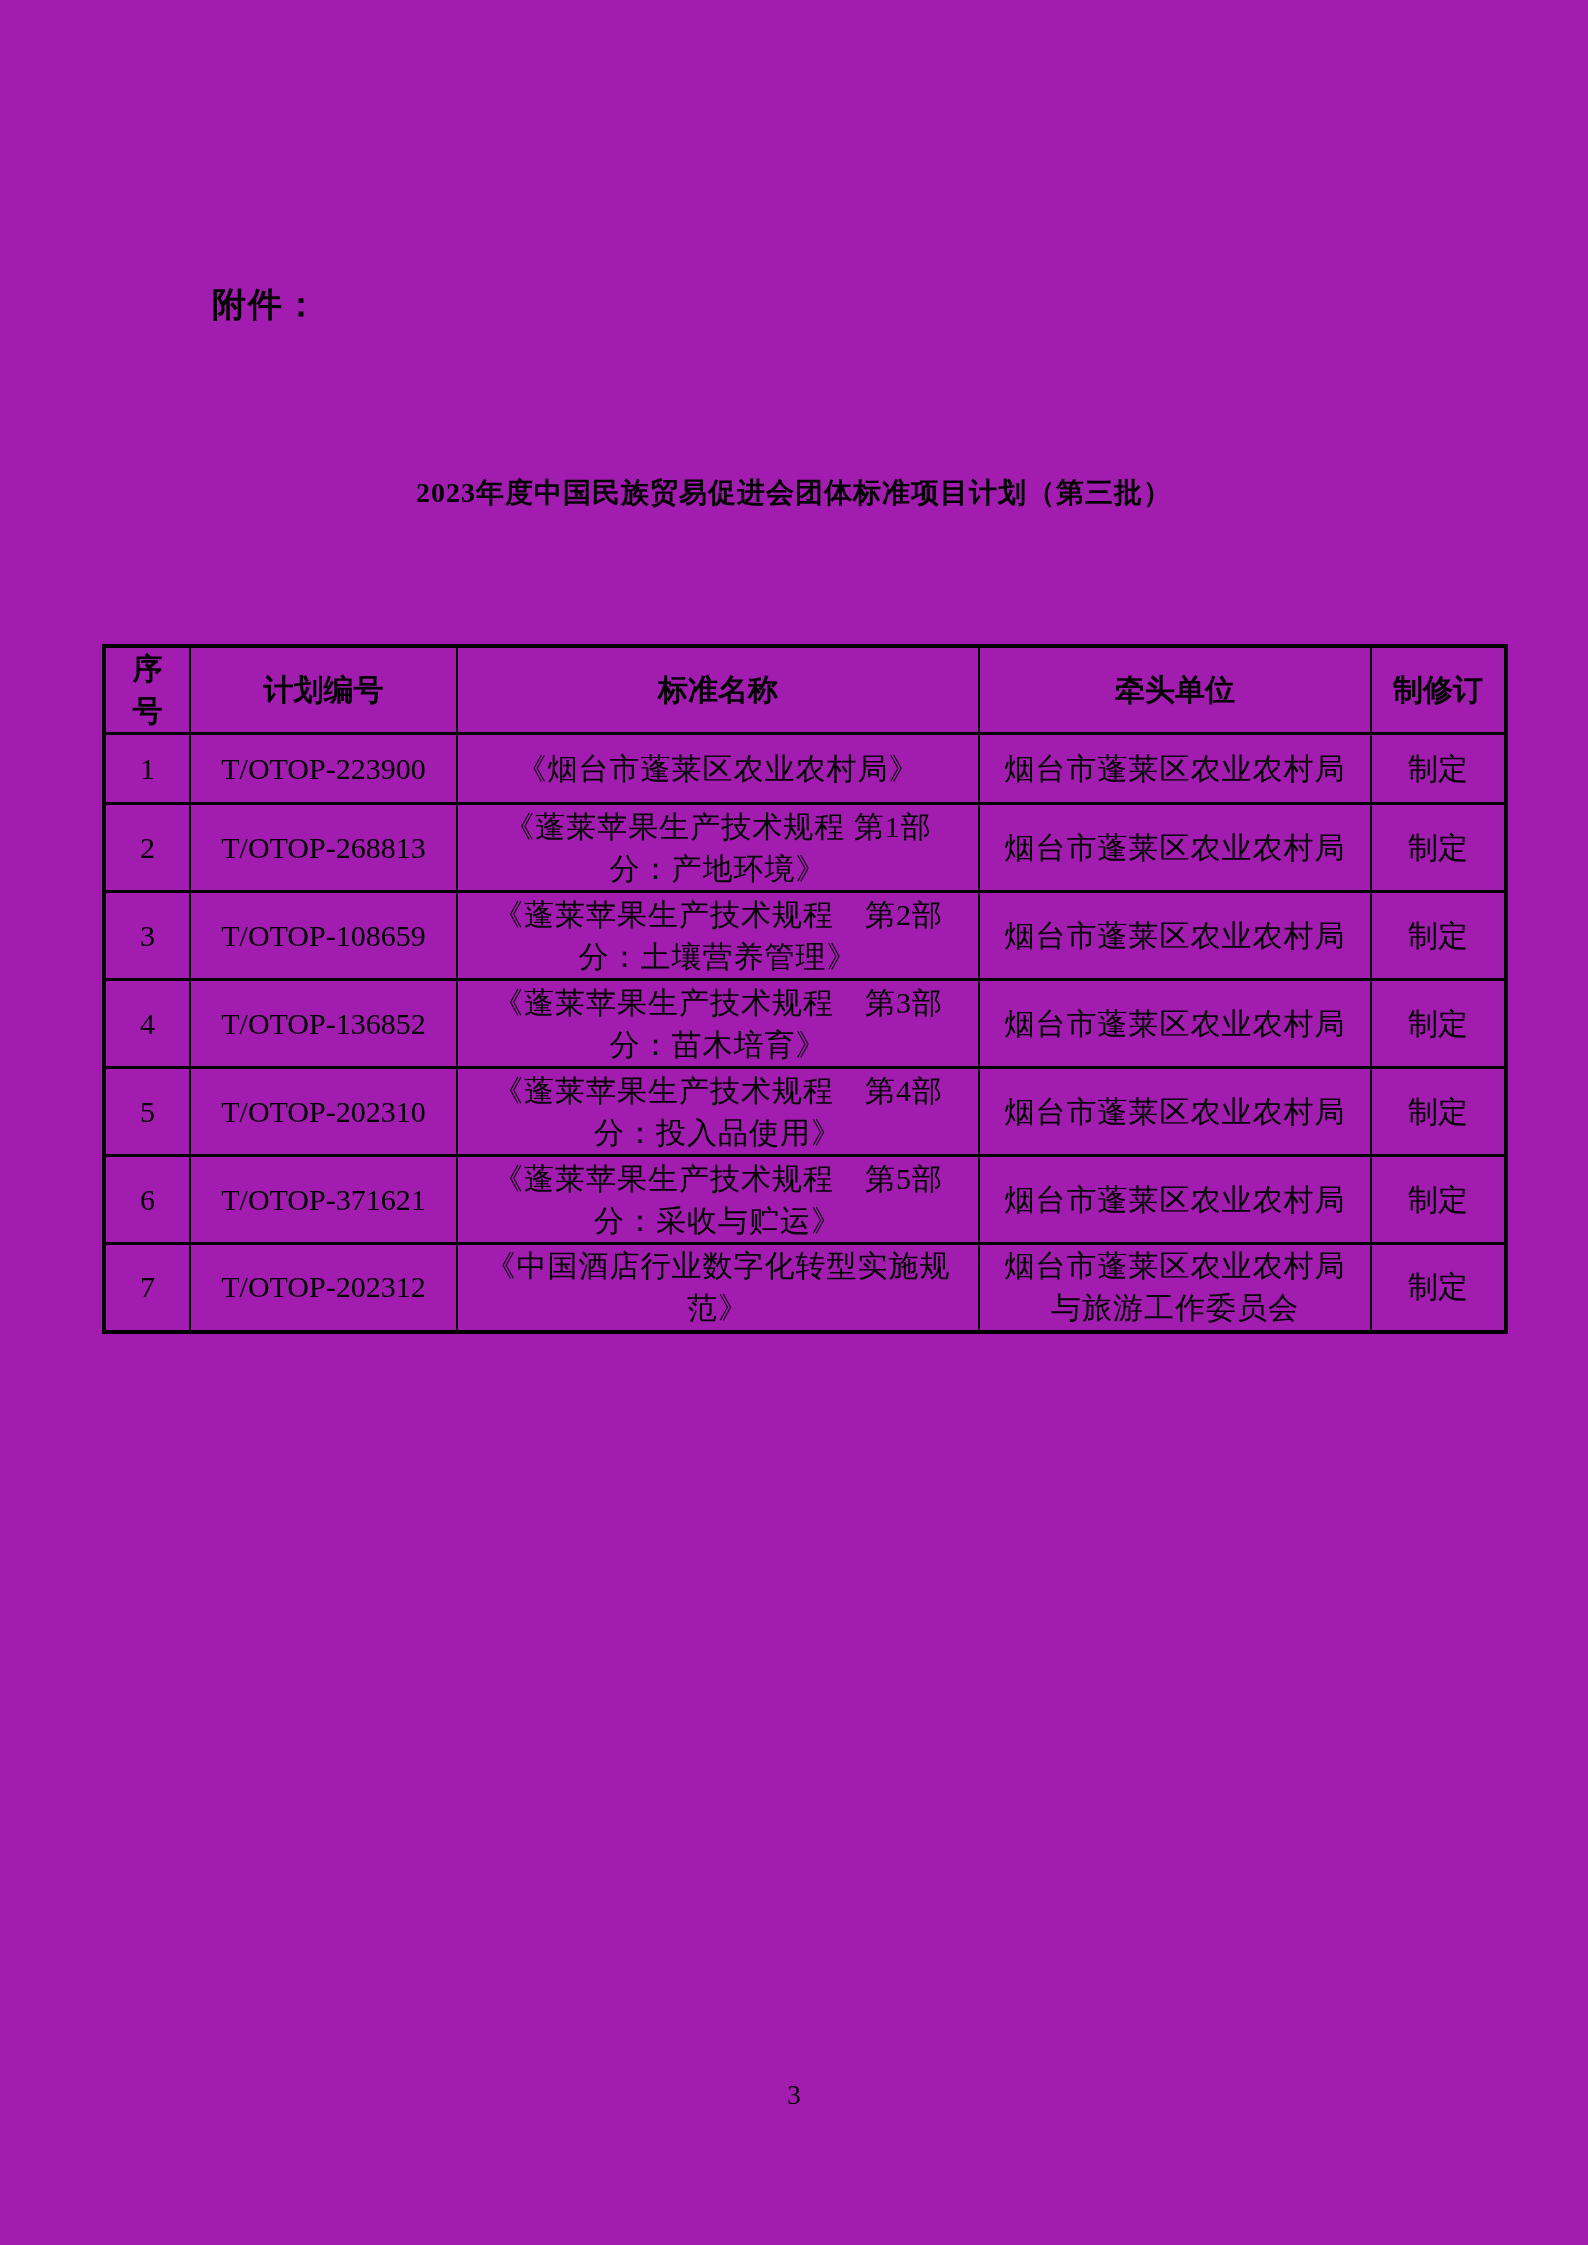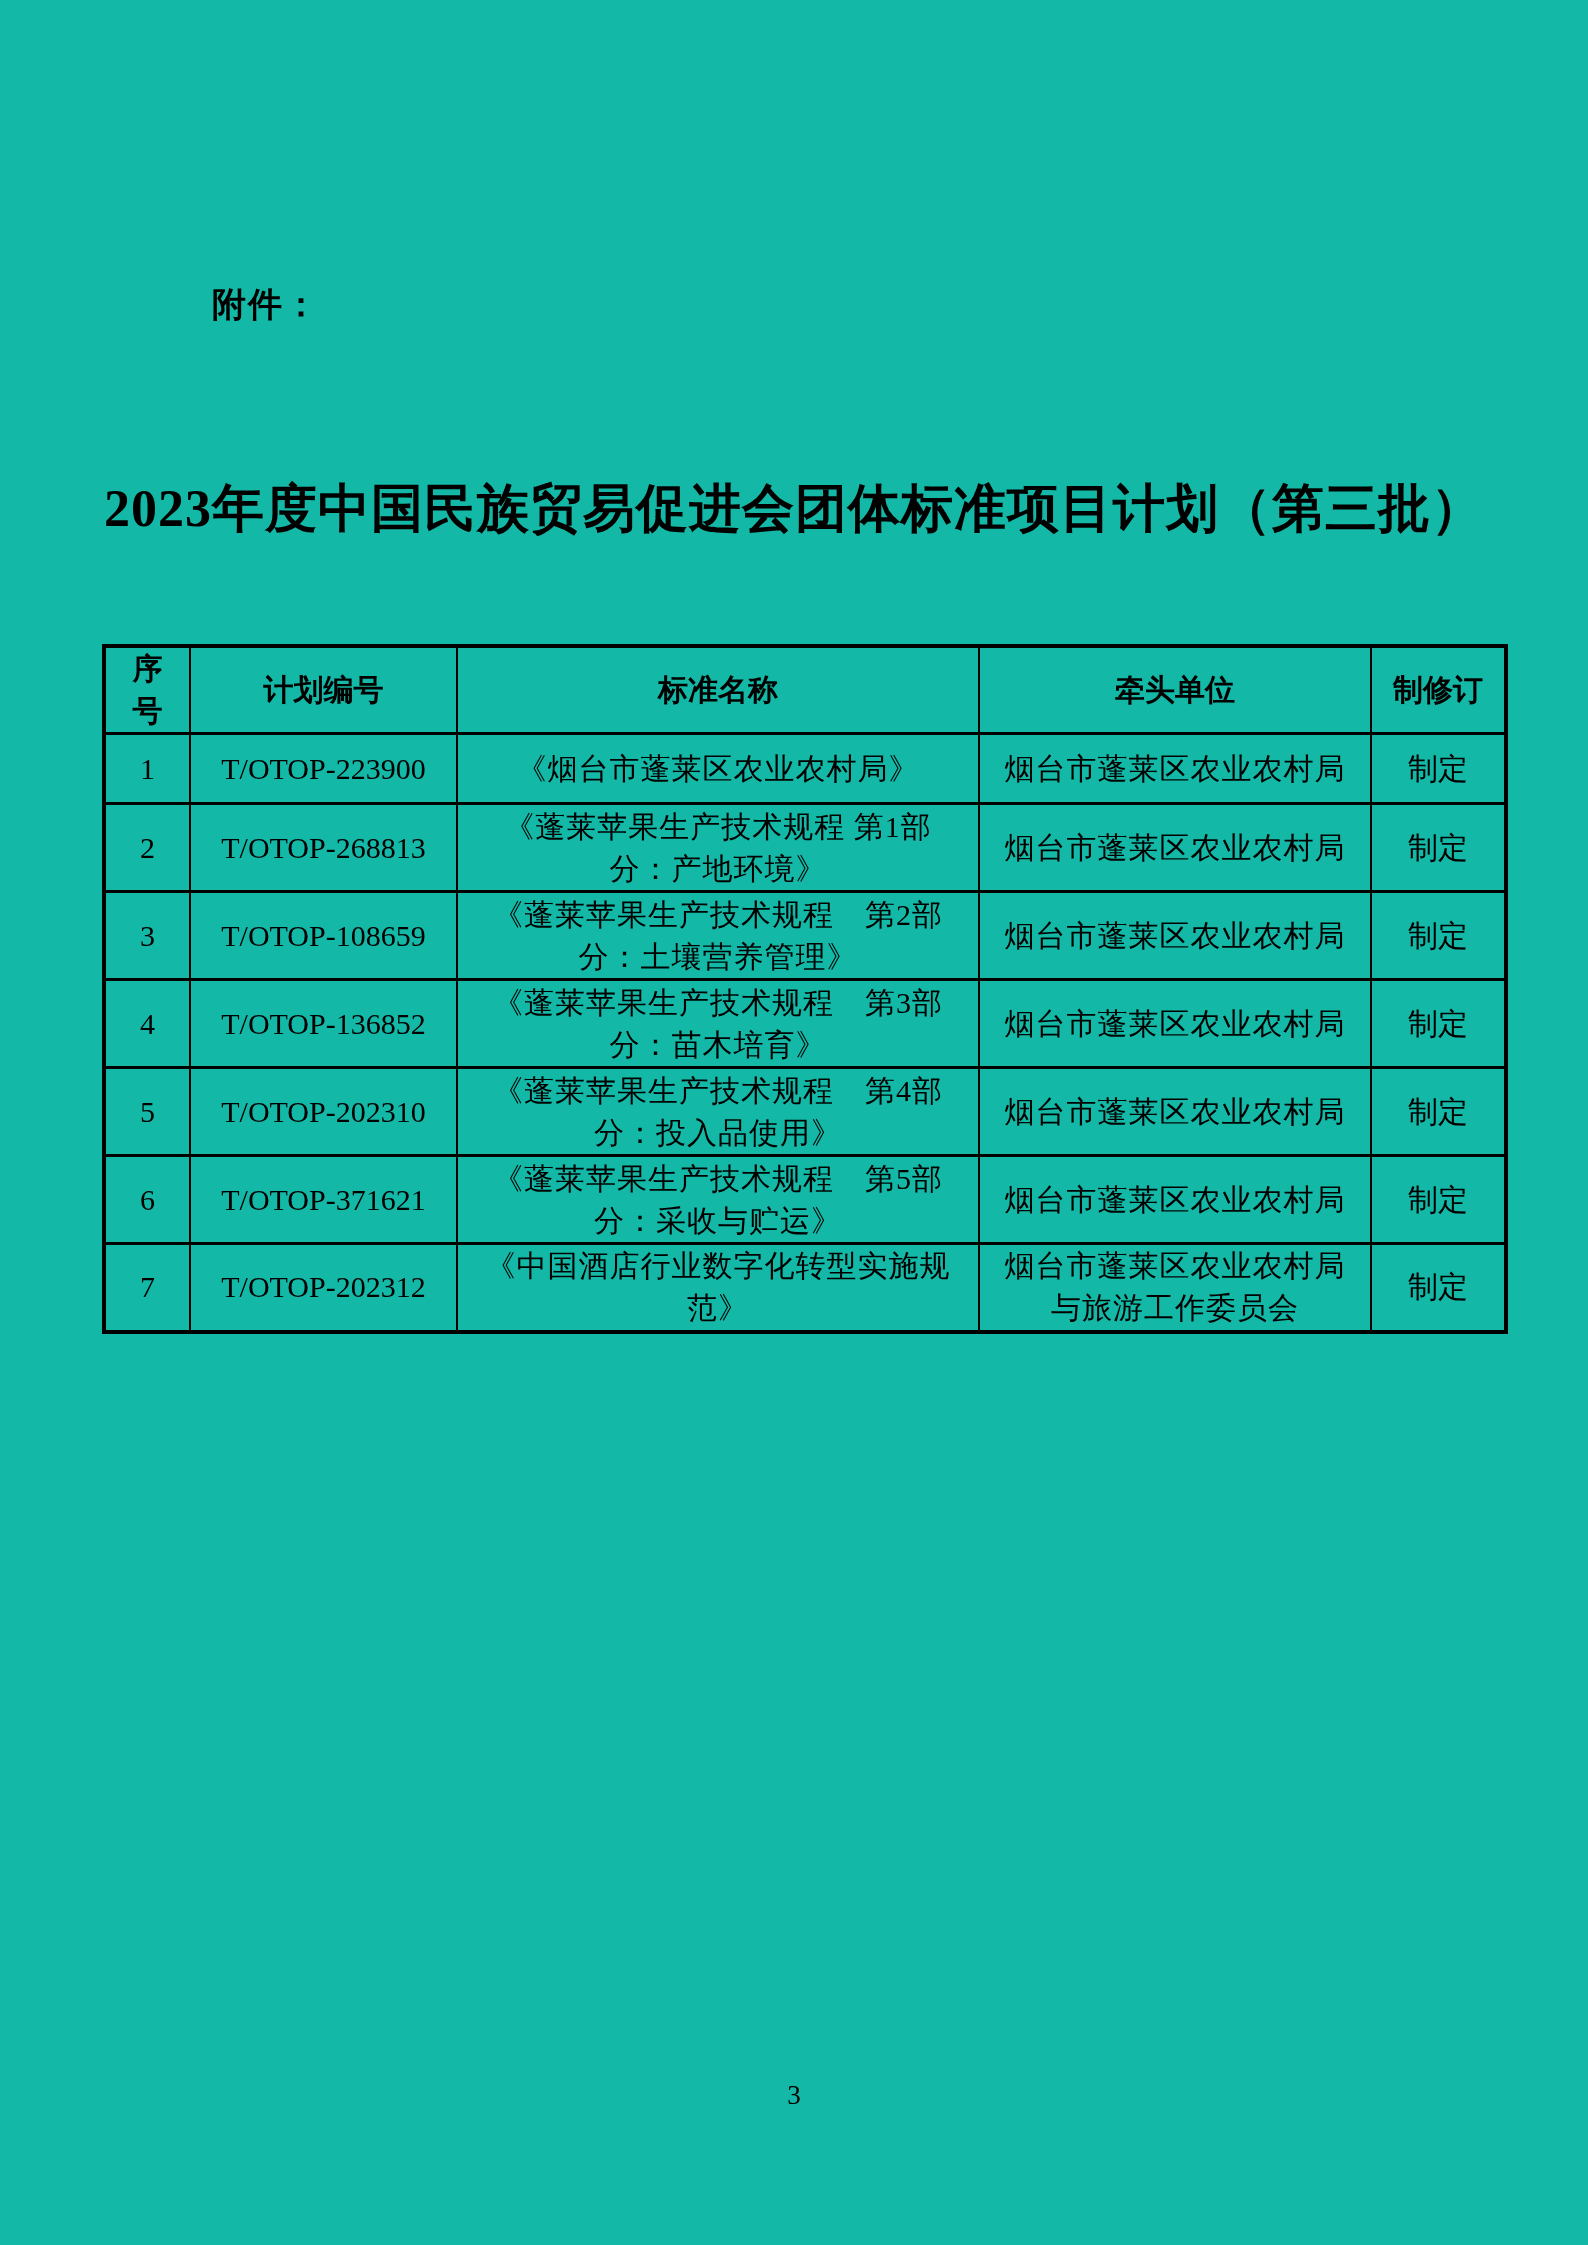--- a/index.html
+++ b/index.html
@@ -1,21 +1,21 @@
 <!DOCTYPE html>
 <html lang="zh"><head>
 <meta charset="utf-8">
 <style>
   * { margin: 0; padding: 0; box-sizing: border-box; }
   html, body { background: #ffffff; }
   .page {
     position: relative;
     width: 1588px;
     height: 2245px;
-    background: #14b8a6;
+    background: #a21caf;
     color: #000000;
     font-family: "Liberation Serif", "DejaVu Serif", serif;
     overflow: hidden;
   }
   .attachment-label {
     position: absolute;
     left: 212px;
     top: 282px;
     font-family: "Liberation Sans", "DejaVu Sans", sans-serif;
     font-weight: bold;
@@ -23,21 +23,21 @@
     letter-spacing: 2px;
   }
   .doc-title {
     position: absolute;
     left: 0;
     top: 474px;
     width: 1588px;
     text-align: center;
     font-family: "Liberation Serif", "DejaVu Serif", serif;
     font-weight: bold;
-    font-size: 52px;
+    font-size: 28px;
     letter-spacing: 1px;
   }
   table.standards {
     position: absolute;
     left: 102px;
     top: 644px;
     width: 1402px;
     border-collapse: collapse;
     table-layout: fixed;
     border: 4px solid #000000;

